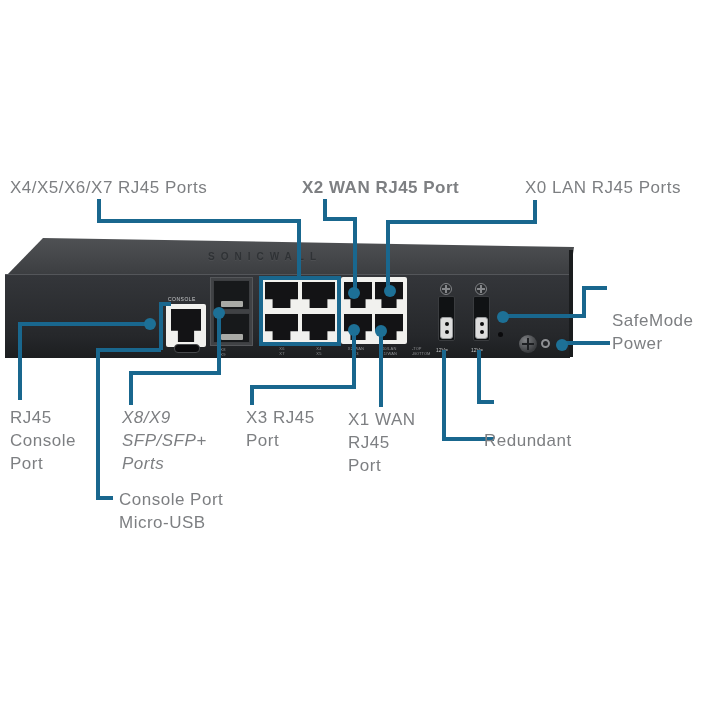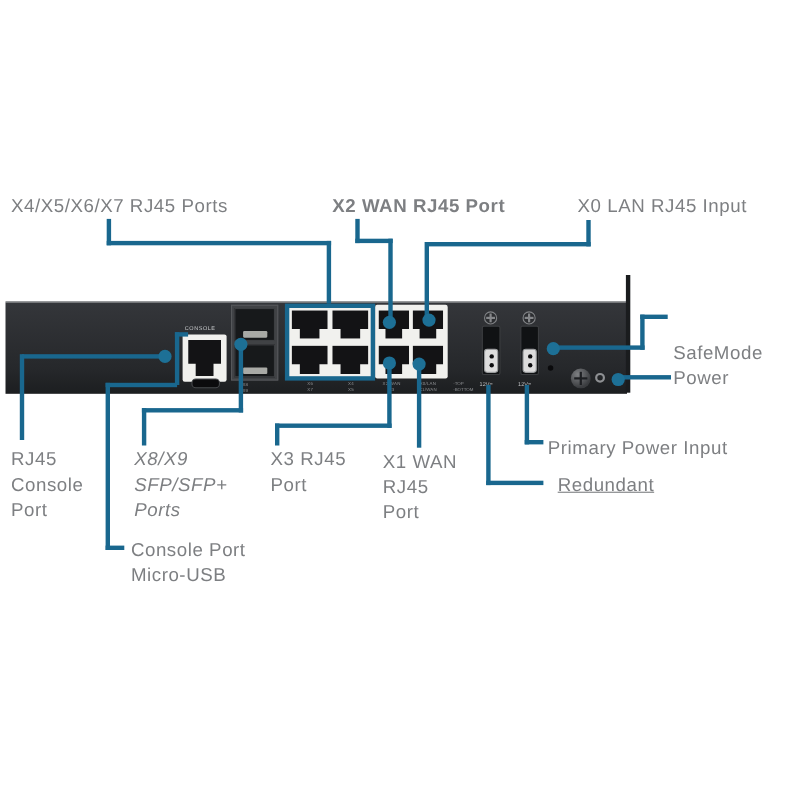--- a/index.html
+++ b/index.html
@@ -74,20 +74,23 @@
   .gscrew::after{content:"";position:absolute;left:3px;top:8px;width:12px;
      height:2px;background:#1d1f22;}
   .gring{position:absolute;left:541px;top:339px;width:9px;height:9px;
      border:2px solid #8e9093;border-radius:50%;box-sizing:border-box;z-index:2;}
 </style>
 </head>
 <body>
 
 <div class="scene">
 
+  <div class="topface">
+    <div class="brand">SONICWALL</div>
+  </div>
   <div class="frontface"></div>
   <div class="rside"></div>
 
   <div class="contxt" style="left:168px;top:296px;">CONSOLE</div>
   <div class="bezel" style="left:166px;top:304px;width:40px;height:43px;"></div>
   <div class="jack" style="left:171px;top:309px;width:30px;height:33px;"></div>
   <div class="usb"></div>
 
   <div class="sfpblock">
     <div class="cage" style="top:2px;">
@@ -203,28 +206,27 @@
   <div class="dot" style="left:497px;top:311px;"></div>
   <div class="cl" style="left:503px;top:314px;width:83px;height:4px;"></div>
   <div class="cl" style="left:582px;top:286px;width:4px;height:32px;"></div>
   <div class="cl" style="left:582px;top:286px;width:25px;height:4px;"></div>
 
   <div class="dot" style="left:556px;top:339px;"></div>
   <div class="cl" style="left:562px;top:341px;width:48px;height:4px;"></div>
 
   <div class="lbl" style="left:10px;top:176px;">X4/X5/X6/X7 RJ45 Ports</div>
   <div class="lbl" style="left:302px;top:176px;font-weight:bold;">X2 WAN RJ45 Port</div>
-  <div class="lbl" style="left:525px;top:176px;">X0 LAN RJ45 Input</div>
+  <div class="lbl" style="left:525px;top:176px;">X0 LAN RJ45 Ports</div>
 
   <div class="lbl" style="left:612px;top:281px;margin-top:28px;">
     <div>SafeMode</div>
       <div>Power</div>
   </div>
-  <div class="lbl" style="left:498px;top:396px;">Primary Power Input</div>
-  <div class="lbl" style="left:507px;top:429px;text-decoration:underline;">
+  <div class="lbl" style="left:484px;top:429px;">
     <div>Redundant</div>
   </div>
 
   <div class="lbl" style="left:10px;top:406px;">
     <div>RJ45</div>
       <div>Console</div>
       <div>Port</div>
   </div>
   <div class="lbl" style="left:122px;top:406px;font-style:italic;">
     <div>X8/X9</div>

